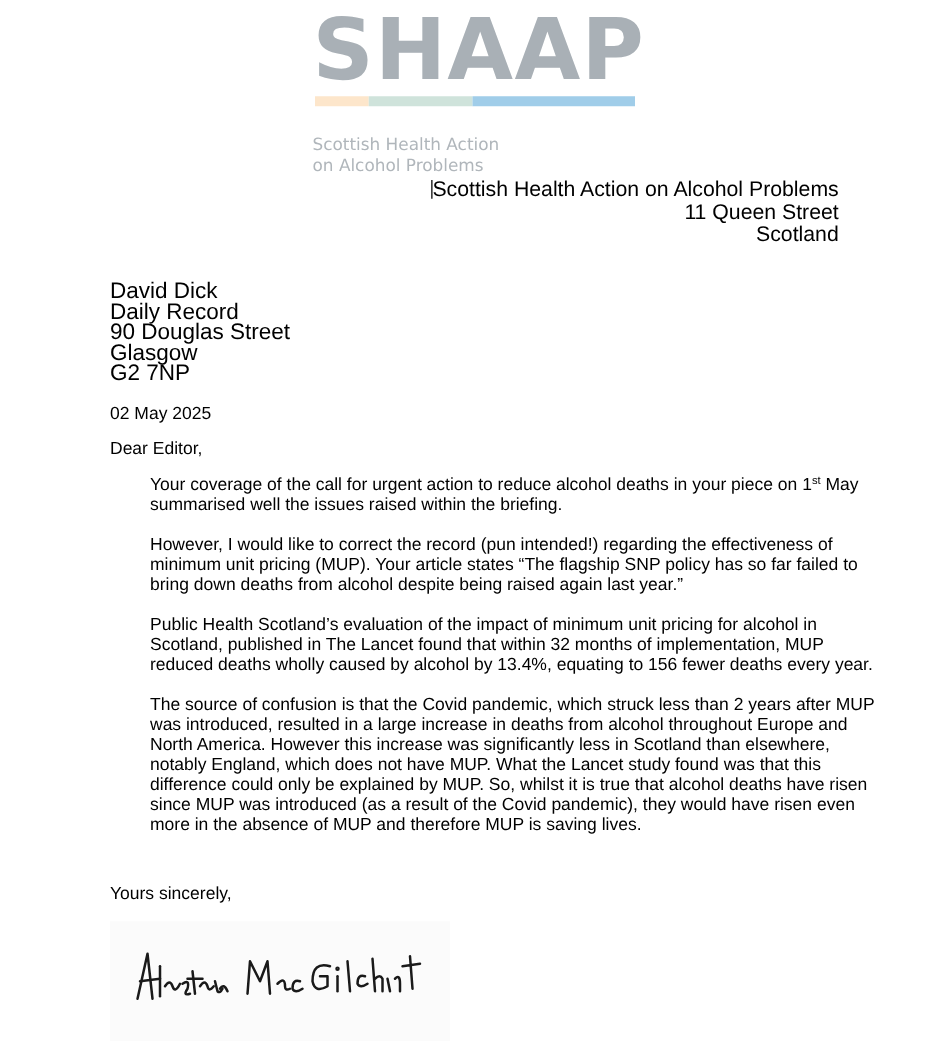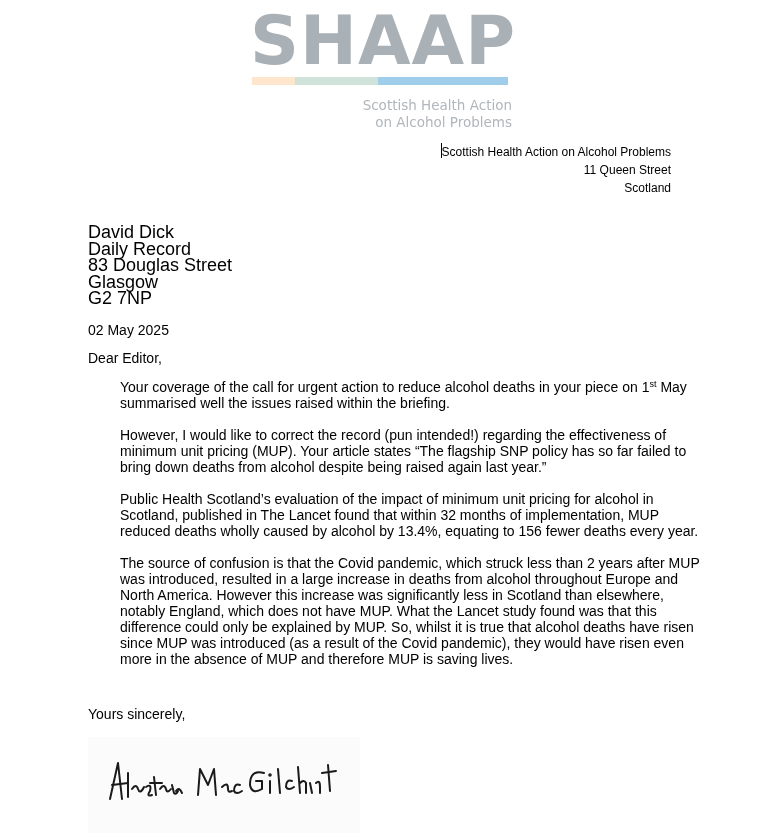--- a/index.html
+++ b/index.html
@@ -6,24 +6,24 @@
   body { width: 760px; height: 833px; position: relative; overflow: hidden;
          font-family: "Liberation Sans", sans-serif; color: #000; }
   .logo { position: absolute; left: 0; top: 0; width: 636px; height: 135px; }
   .logo-word { position: absolute; left: 250px; top: 6px; width: 262px; text-align: center;
                font-family: "DejaVu Sans", sans-serif; font-weight: bold; font-size: 68px;
                letter-spacing: 1px; color: #a9b0b6; line-height: 70px; }
   .logo-bar { position: absolute; left: 252px; top: 77px; height: 8px; width: 256px; display: flex; }
   .logo-bar .seg1 { width: 43px; background: #fde6cb; }
   .logo-bar .seg2 { width: 83px; background: #cfe3db; }
   .logo-bar .seg3 { flex: 1; background: #a0cde9; }
-  .logo-sub { position: absolute; left: 250px; top: 97px; width: 262px; text-align: right;
+  .logo-sub { position: absolute; left: 250px; top: 108px; width: 262px; text-align: left;
               font-family: "DejaVu Sans", sans-serif; font-size: 13.5px; line-height: 17px; color: #b0b6bb; }
   .sender { position: absolute; right: 89px; top: 143px; text-align: right;
-            font-size: 12px; line-height: 18px; }
+            font-size: 17px; line-height: 18px; }
   .sender .cursor { display: inline-block; width: 1px; height: 15px; background: #000;
                     vertical-align: -2px; margin-right: 0; }
   .recipient { position: absolute; left: 88px; top: 224px; font-size: 18px; line-height: 16.5px; }
   .date { position: absolute; left: 88px; top: 322px; font-size: 14px; line-height: 17px; }
   .salutation { position: absolute; left: 88px; top: 350px; font-size: 14px; line-height: 17px; }
   .body { position: absolute; left: 88px; top: 379px; width: 590px; font-size: 14px; line-height: 16px; margin-left: 32px; }
   .body p { margin: 0 0 16px 0; }
   .body sup { font-size: 9px; line-height: 0; vertical-align: 5px; }
   .closing { position: absolute; left: 88px; top: 706px; font-size: 14px; line-height: 17px; }
   .signature { position: absolute; left: 88px; top: 737px; width: 272px; height: 96px; background: #fbfbfb; }
@@ -47,21 +47,21 @@
 
 <div class="sender">
   <div><span class="cursor"></span><span>Scottish Health Action on Alcohol Problems</span></div>
   <div>11 Queen Street</div>
   <div>Scotland</div>
 </div>
 
 <div class="recipient">
   <div>David Dick</div>
   <div>Daily Record</div>
-  <div>83 Douglas Street</div>
+  <div>90 Douglas Street</div>
   <div>Glasgow</div>
   <div>G2 7NP</div>
 </div>
 
 <div class="date">02 May 2025</div>
 <div class="salutation">Dear Editor,</div>
 
 <div class="body">
   <p><span>Your coverage of the call for urgent action to reduce alcohol deaths in your piece on 1</span><sup>st</sup><span> May summarised well the issues raised within the briefing.</span></p>
   <p>However, I would like to correct the record (pun intended!) regarding the effectiveness of minimum unit pricing (MUP). Your article states “The flagship SNP policy has so far failed to bring down deaths from alcohol despite being raised again last year.”</p>

